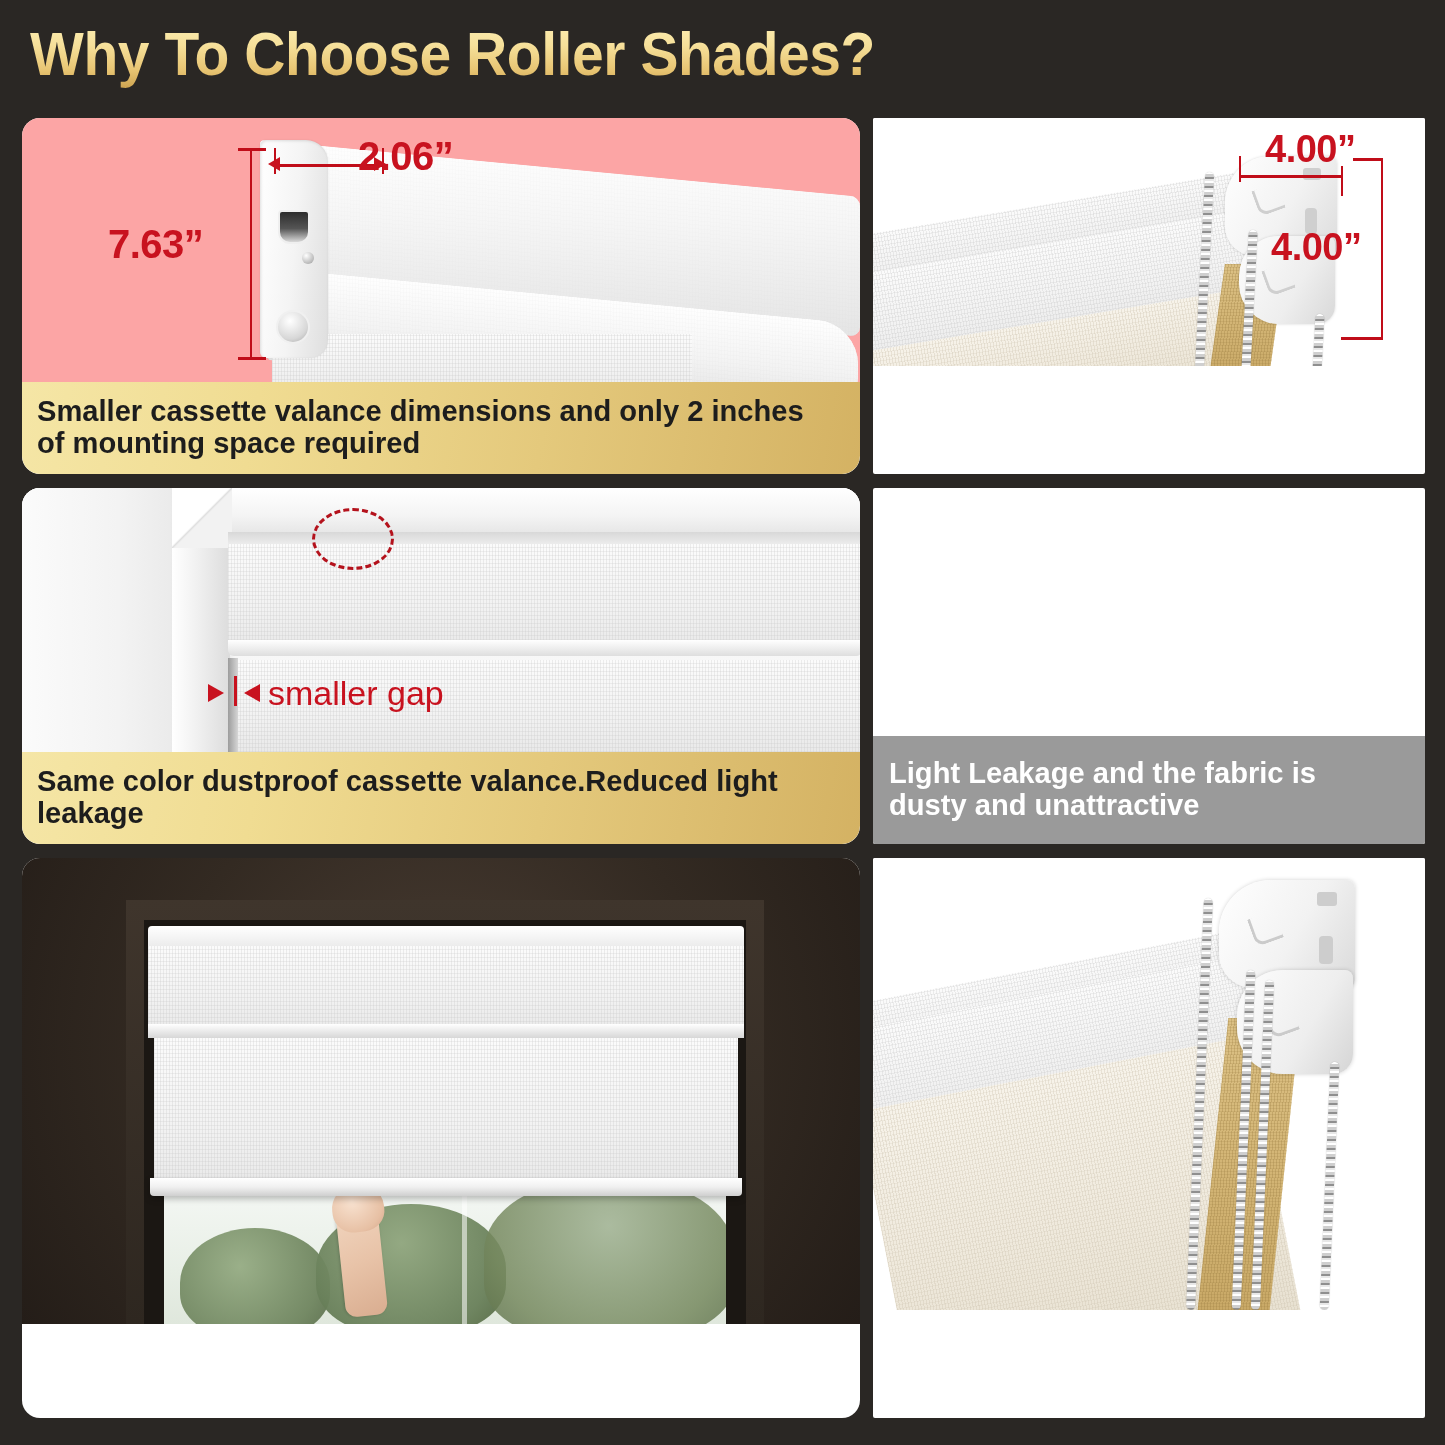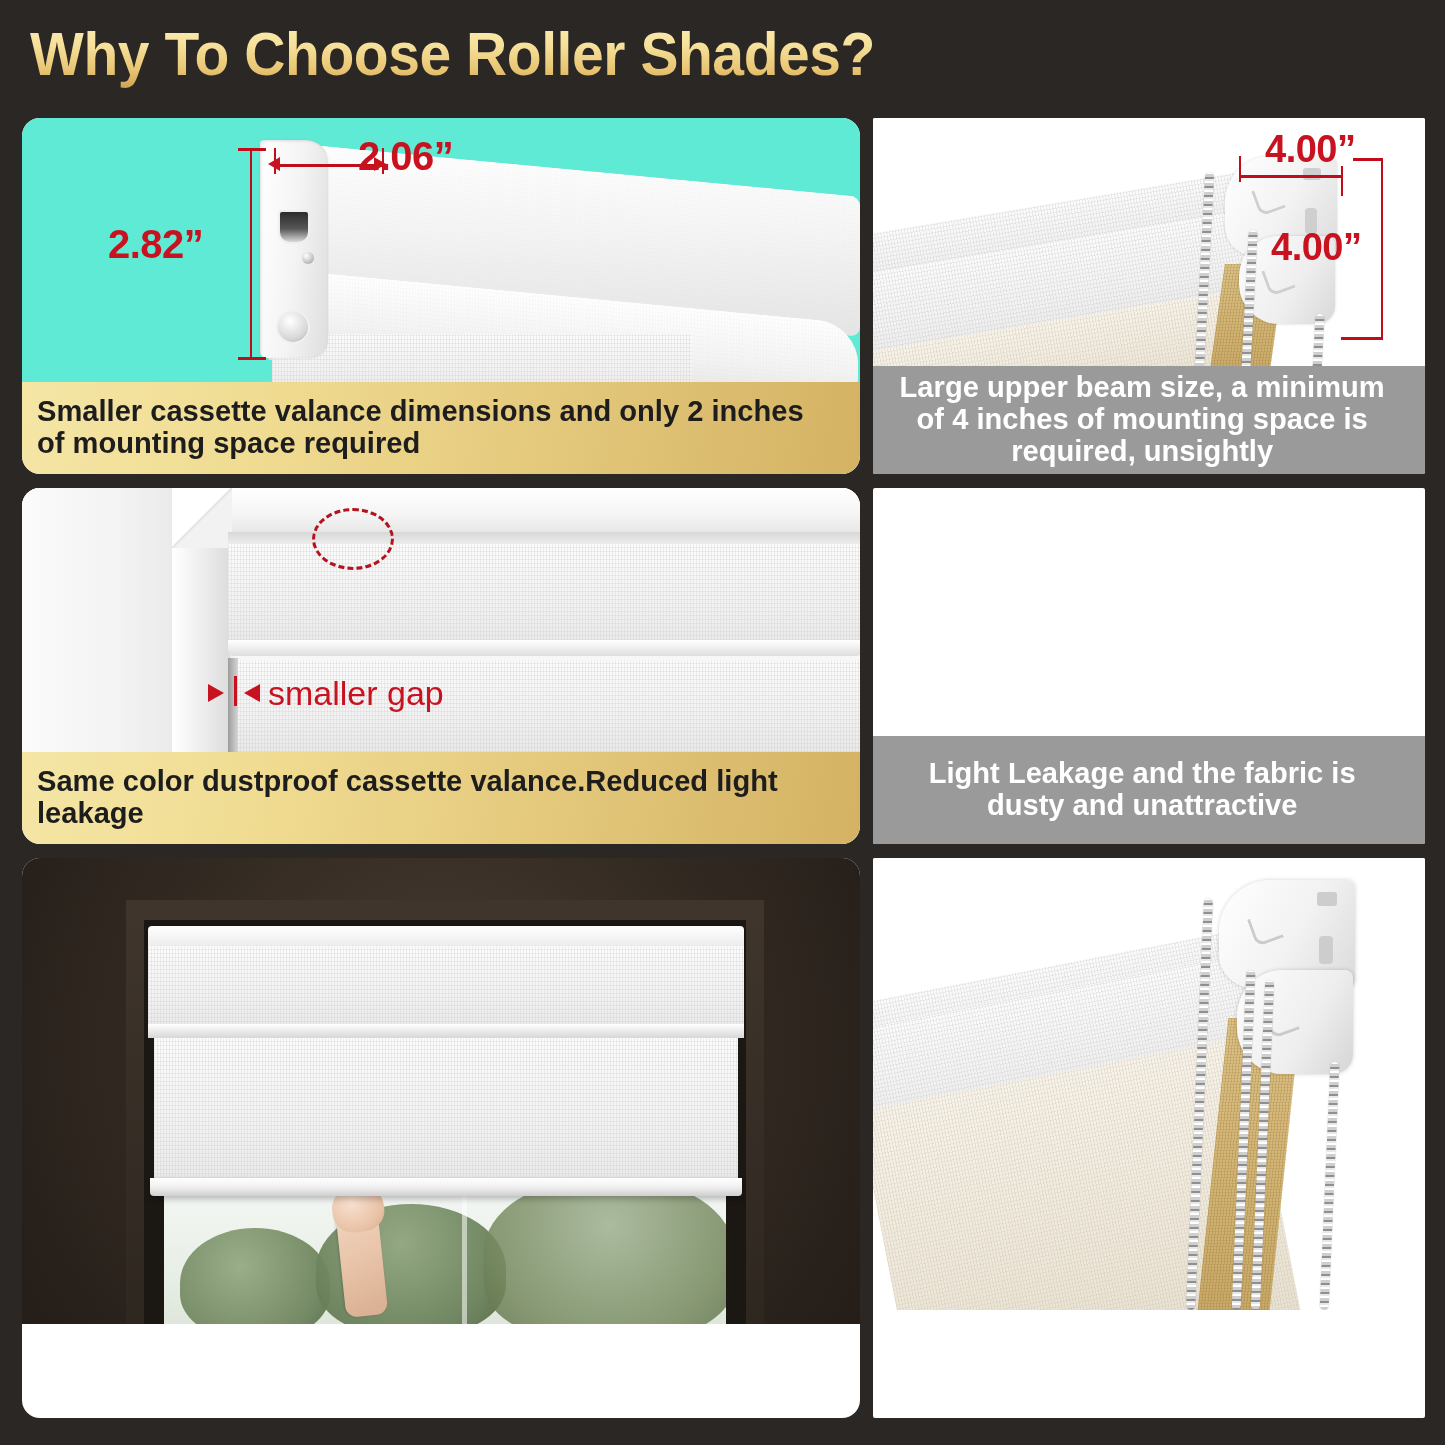--- a/index.html
+++ b/index.html
@@ -43,21 +43,21 @@
 
   
   .grid { position: absolute; left: 0; top: 0; width: 1445px; height: 1445px; }
 
   .panel {
     position: absolute;
     overflow: hidden;
     background: #ffffff;
   }
   .panel.pro  { border-radius: 18px; }
-  .panel.con  { border-radius: 2px; text-align: center; }
+  .panel.con  { border-radius: 2px; }
 
   .photo {
     position: absolute;
     left: 0; top: 0; right: 0;
     overflow: hidden;
   }
 
   .caption {
     position: absolute;
     left: 0; right: 0; bottom: 0;
@@ -169,21 +169,21 @@
 <body>
 
 <div class="title-bar">
   <div class="page-title">Why To Choose Roller Shades?</div>
 </div>
 
 <div class="grid">
 
   <div class="panel pro" id="p1">
     <div class="photo">
-      <div class="scene" style="background:#5eead4;">
+      <div class="scene" style="background:#fca5a5;">
 
         <div style="position:absolute;left:238px;top:22px;width:600px;height:140px;
                     transform:skewY(5.4deg);transform-origin:left top;
                     border-radius:4px 10px 10px 4px;overflow:hidden;" class="fabric-white">
           <div style="position:absolute;inset:0;background:linear-gradient(175deg,#ffffff 0%,#f6f6f6 40%,#e4e4e4 100%);opacity:.85;"></div>
         </div>
 
         <div style="position:absolute;left:246px;top:150px;width:590px;height:92px;
                     transform:skewY(5.4deg);transform-origin:left top;
                     border-radius:3px 40px 40px 3px;overflow:hidden;" class="fabric-white">
@@ -212,21 +212,21 @@
         <div class="dim-line" style="left:252px;top:30px;width:2px;height:26px;"></div>
         <div class="dim-line" style="left:360px;top:30px;width:2px;height:26px;"></div>
         <div class="dim-line" style="left:254px;top:46px;width:108px;height:3px;"></div>
         <div class="arrow-l" style="left:246px;top:39px;border-right-width:12px;border-top-width:7px;border-bottom-width:7px;"></div>
         <div class="arrow-r" style="left:352px;top:39px;border-left-width:12px;border-top-width:7px;border-bottom-width:7px;"></div>
         <div class="dim-label" style="left:336px;top:16px;font-size:40px;">2.06”</div>
 
         <div class="dim-line" style="left:228px;top:30px;width:2px;height:212px;"></div>
         <div class="dim-line" style="left:216px;top:30px;width:28px;height:3px;"></div>
         <div class="dim-line" style="left:216px;top:239px;width:28px;height:3px;"></div>
-        <div class="dim-label" style="left:86px;top:104px;font-size:40px;">2.82”</div>
+        <div class="dim-label" style="left:86px;top:104px;font-size:40px;">7.63”</div>
       </div>
     </div>
     <div class="caption pro">
       <span class="caption-text">Smaller cassette valance dimensions and only 2 inches of mounting space required</span>
     </div>
   </div>
 
   <div class="panel con" id="p2">
     <div class="photo">
       <div class="scene" style="background:#ffffff;">
@@ -263,23 +263,20 @@
         <div class="dim-line" style="left:366px;top:38px;width:2px;height:26px;"></div>
         <div class="dim-line" style="left:468px;top:48px;width:2px;height:30px;"></div>
         <div class="dim-line" style="left:368px;top:57px;width:100px;height:3px;"></div>
         <div class="dim-label" style="left:392px;top:10px;font-size:38px;">4.00”</div>
 
         <div class="dim-line" style="left:508px;top:40px;width:2px;height:182px;"></div>
         <div class="dim-line" style="left:480px;top:40px;width:30px;height:3px;"></div>
         <div class="dim-line" style="left:468px;top:219px;width:42px;height:3px;"></div>
         <div class="dim-label" style="left:398px;top:108px;font-size:38px;">4.00”</div>
       </div>
-    </div>
-    <div class="caption con">
-      <span class="caption-text">Large upper beam size, a minimum of 4 inches of mounting space is required, unsightly</span>
     </div>
   </div>
 
   <div class="panel pro" id="p3">
     <div class="photo">
       <div class="scene" style="background:linear-gradient(180deg,#fdfdfd,#f4f4f4);">
 
         <div style="position:absolute;left:0;top:0;width:160px;height:100%;
                     background:linear-gradient(90deg,#fbfbfb 0%,#f3f3f3 60%,#e9e9e9 100%);"></div>
 

